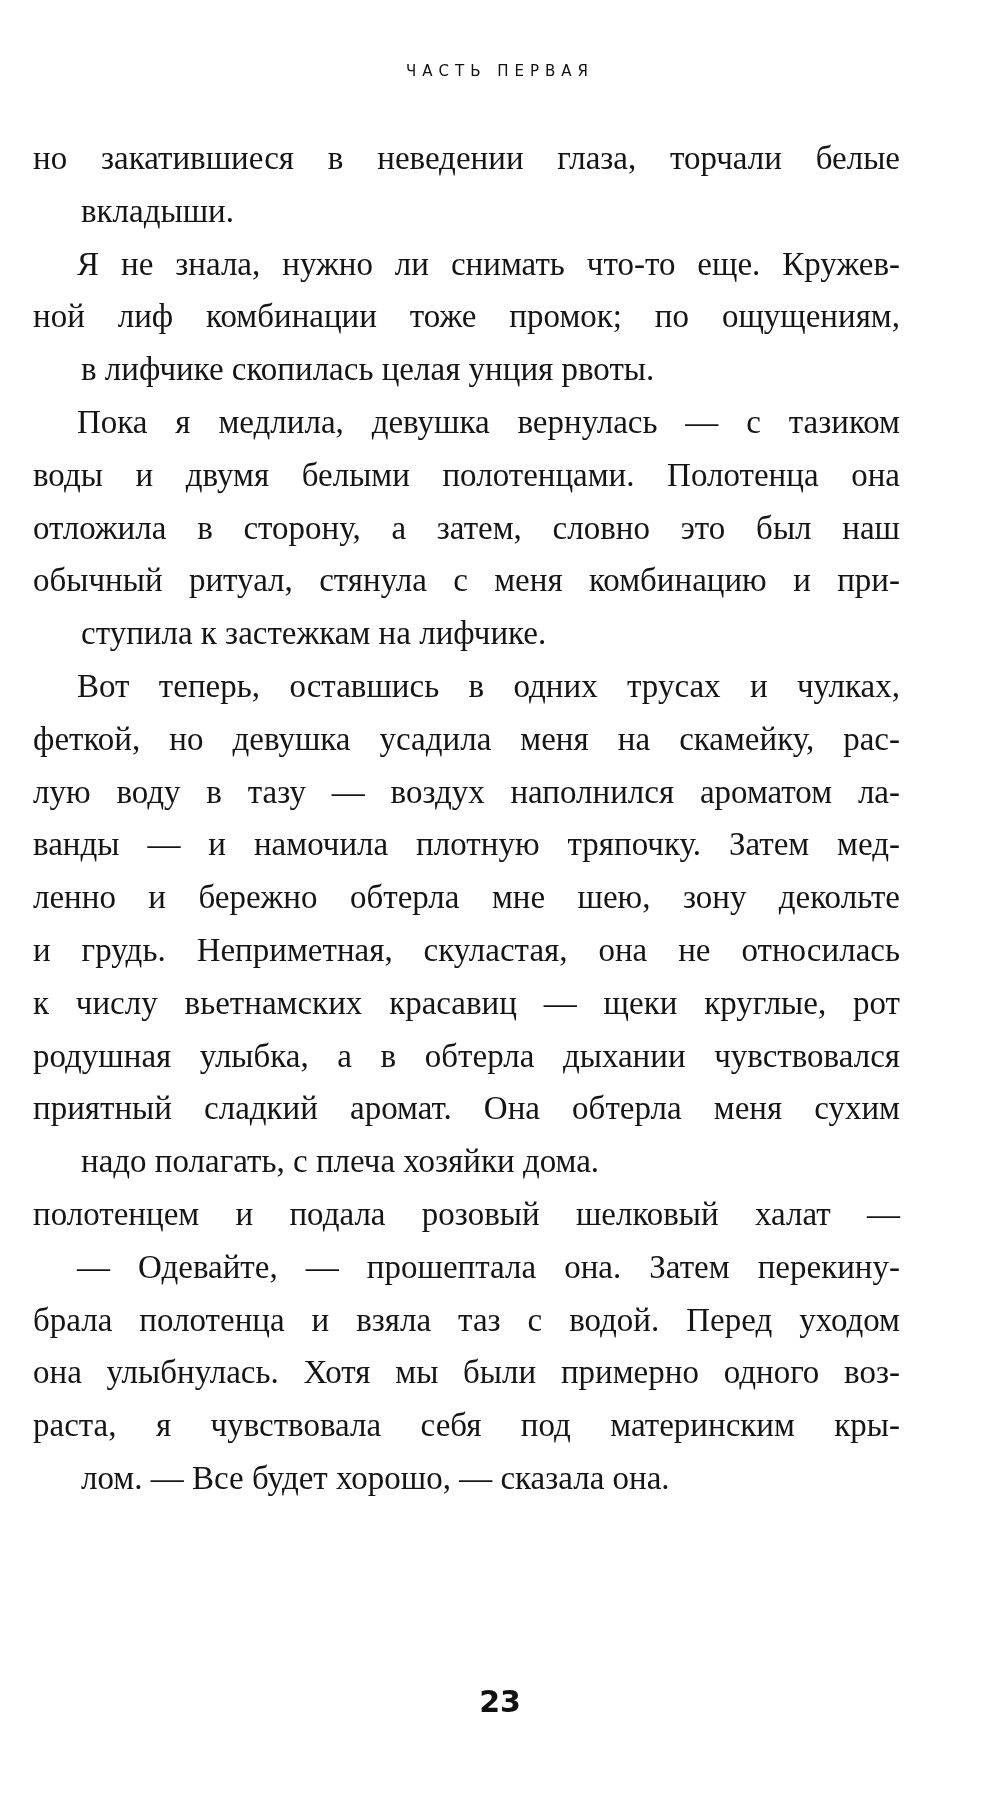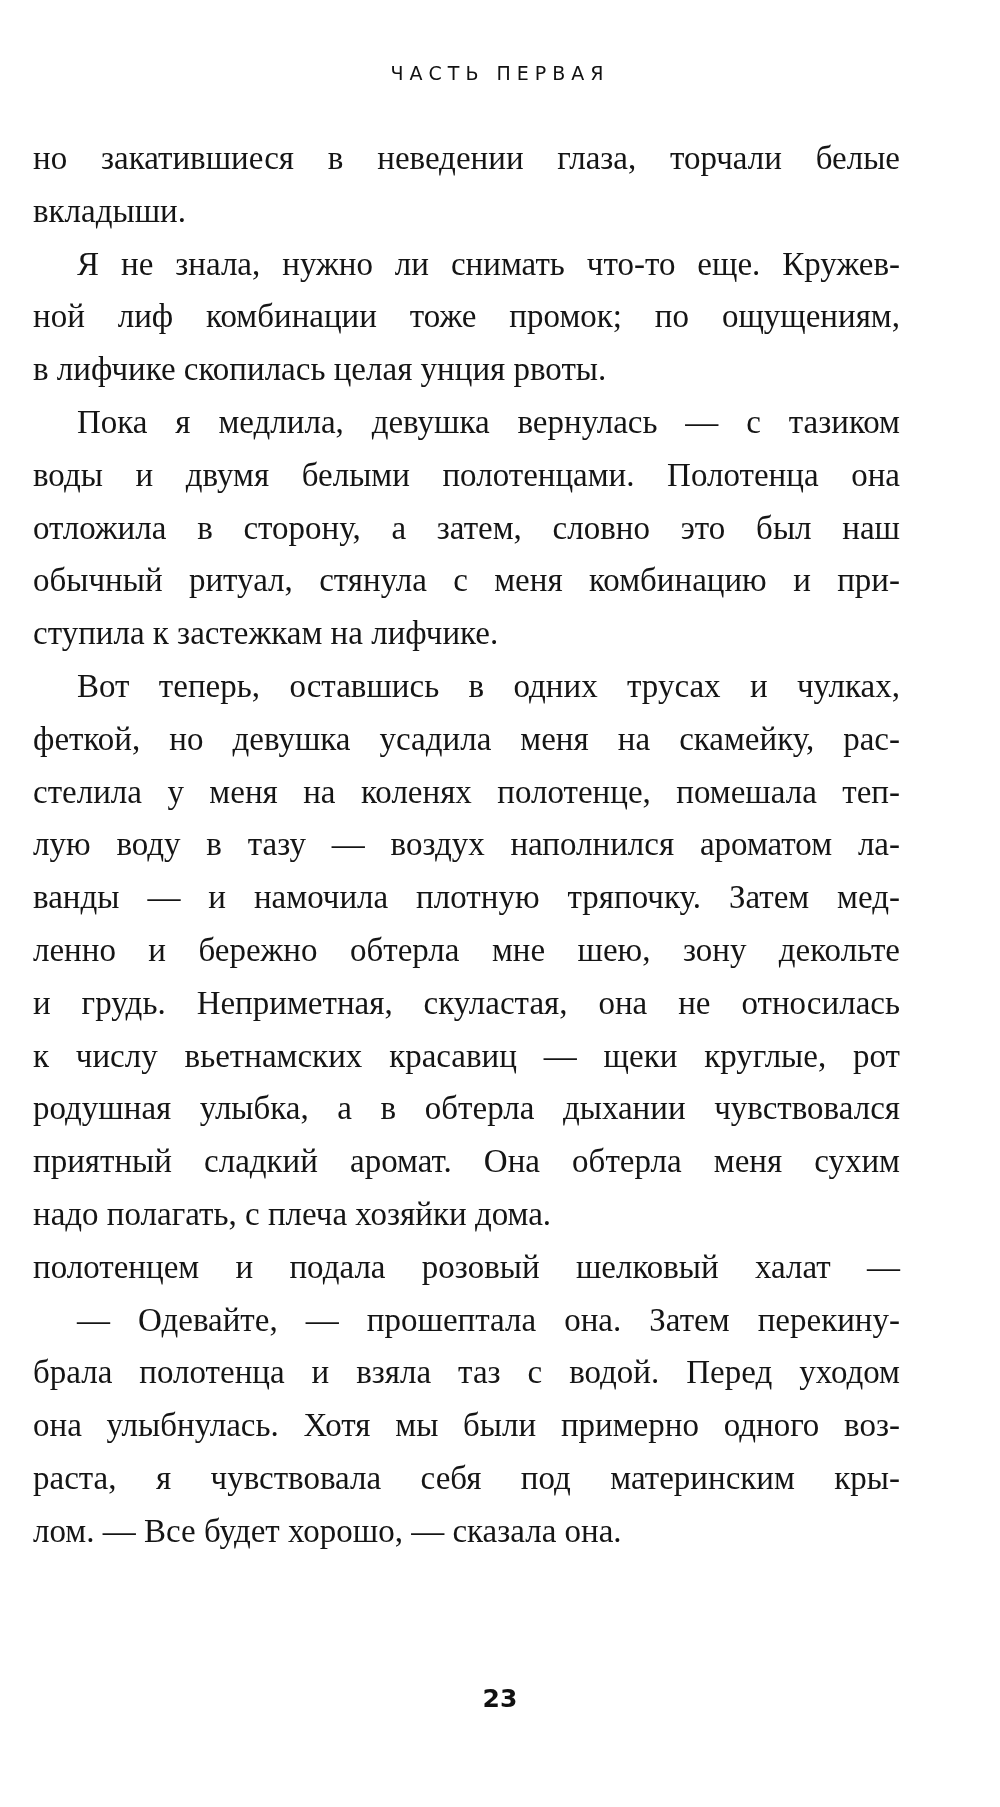--- a/index.html
+++ b/index.html
@@ -1,34 +1,34 @@
 <!DOCTYPE html>
 <html><head>
 <meta charset="utf-8">
 <style>
   html, body { margin: 0; padding: 0; background: #ffffff; }
   body { width: 1000px; height: 1807px; position: relative; overflow: hidden; color: #151515; }
   .running-head {
     position: absolute; top: 62px; left: 0; width: 1000px; text-align: center;
-    font-family: "DejaVu Sans", sans-serif; font-size: 19px; letter-spacing: 6px;
+    font-family: "DejaVu Sans", sans-serif; font-size: 15px; letter-spacing: 6px;
     font-weight: normal; color: #111;
   }
   .text-block {
     position: absolute; top: 132px; left: 33px; width: 867px;
     font-family: "Liberation Serif", serif; font-size: 33px; line-height: 52.8px;
   }
   .line {
     display: block; height: 52.8px; white-space: nowrap;
     text-align: justify; text-align-last: justify;
   }
-  .line.last { text-align-last: left; }
+  .line.last { text-align-last: left; margin-left: 48px; }
   .line.indent { text-indent: 44px; }
   .page-number {
     position: absolute; top: 1684px; left: 0; width: 1000px; text-align: center;
-    font-family: "DejaVu Sans", sans-serif; font-weight: bold; font-size: 25px; color: #111;
+    font-family: "DejaVu Sans", sans-serif; font-weight: bold; font-size: 30px; color: #111;
   }
 </style>
 </head>
 <body>
 
 <div class="running-head">ЧАСТЬ ПЕРВАЯ</div>
 
 <div class="text-block">
 
   <div>
@@ -46,21 +46,20 @@
     <span class="line indent">Пока я медлила, девушка вернулась — с тазиком</span>
     <span class="line">воды и двумя белыми полотенцами. Полотенца она</span>
     <span class="line">отложила в сторону, а затем, словно это был наш</span>
     <span class="line">обычный ритуал, стянула с меня комбинацию и при-</span>
     <span class="line last">ступила к застежкам на лифчике.</span>
   </div>
 
   <div>
     <span class="line indent">Вот теперь, оставшись в одних трусах и чулках,</span>
     <span class="line">феткой, но девушка усадила меня на скамейку, рас-</span>
-    <span class="line">стелила у меня на коленях полотенце, помешала теп-</span>
     <span class="line">лую воду в тазу — воздух наполнился ароматом ла-</span>
     <span class="line">ванды — и намочила плотную тряпочку. Затем мед-</span>
     <span class="line">ленно и бережно обтерла мне шею, зону декольте</span>
     <span class="line">и грудь. Неприметная, скуластая, она не относилась</span>
     <span class="line">к числу вьетнамских красавиц — щеки круглые, рот</span>
     <span class="line">родушная улыбка, а в обтерла дыхании чувствовался</span>
     <span class="line">приятный сладкий аромат. Она обтерла меня сухим</span>
     <span class="line last">надо полагать, с плеча хозяйки дома.</span>
     <span class="line">полотенцем и подала розовый шелковый халат —</span>
   </div>

